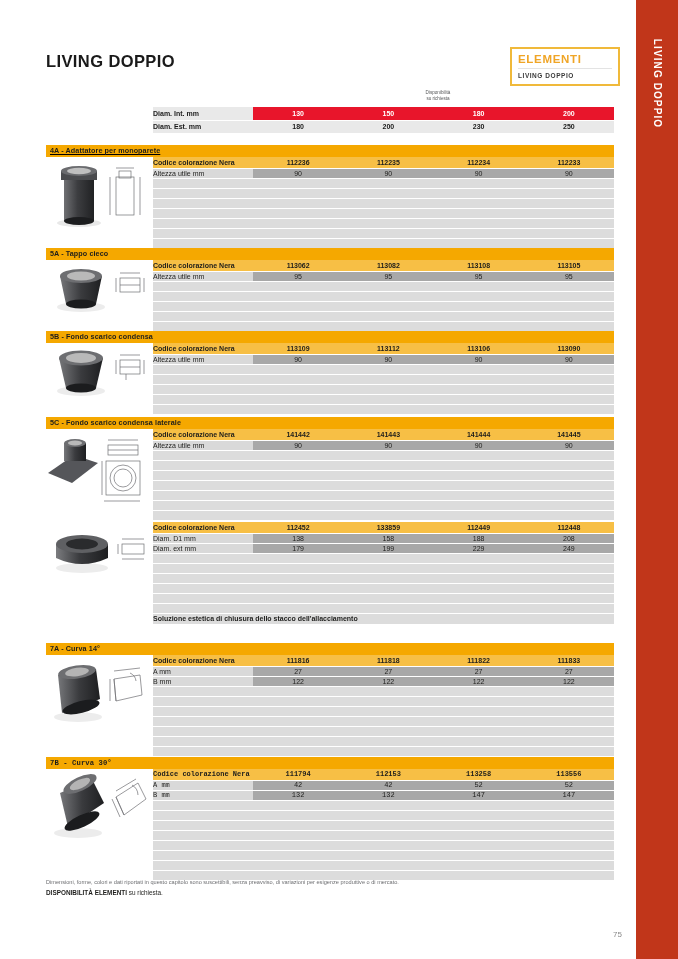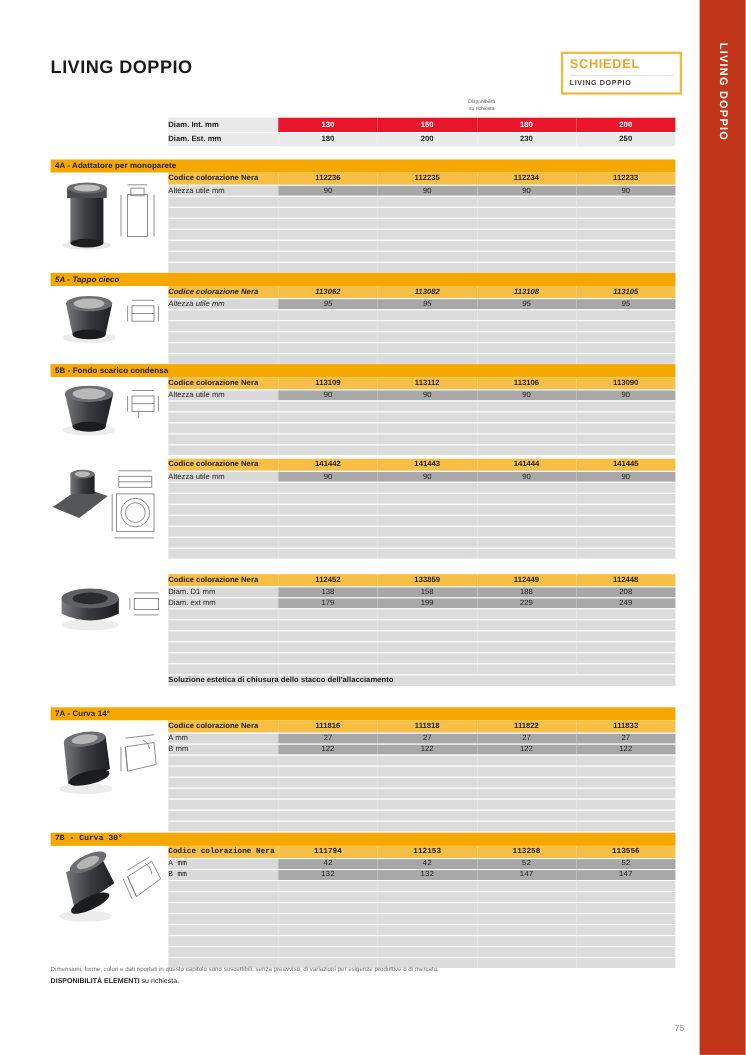--- a/index.html
+++ b/index.html
@@ -233,21 +233,21 @@
 
 <div class="page">
 
   <div class="side-tab">
     <div class="side-tab-label">LIVING DOPPIO</div>
   </div>
 
   <div class="page-title">LIVING DOPPIO</div>
 
   <div class="logo-box">
-    <div class="logo-brand">SCHIEDEL</div>
+    <div class="logo-brand">ELEMENTI</div>
     <div class="logo-rule"></div>
     <div class="logo-sub">LIVING DOPPIO</div>
   </div>
 
   <div class="avail-note">
     <div>Disponibilità</div>
     <div>su richiesta</div>
   </div>
 
   <table class="tbl spec-table">
@@ -270,21 +270,21 @@
           <td class="lbl-cell">Diam. Est. mm</td>
           <td class="val-grey">180</td>
           <td class="val-grey">200</td>
           <td class="val-grey">230</td>
           <td class="val-grey">250</td>
         </tr>
       </tbody>
   </table>
 
   <div id="sections-host">
-      <div class="block" style="top: 145px;">
+      <div class="block" style="top: 145px; text-decoration: underline;">
         <div class="block-header">4A - Adattatore per monoparete</div>
         <div class="block-body" style="height: 102px;">
           <div class="thumb-pane" style="height: 102px;">
             <div class="thumb">
     <svg width="107" height="80" viewBox="0 0 107 80">
       <defs>
                   <linearGradient id="g1" x1="0" y1="0" x2="1" y2="0">
         <stop offset="0" stop-color="#6f7073"></stop>
                     <stop offset=".45" stop-color="#3c3d40"></stop>
                     <stop offset="1" stop-color="#202123"></stop>
@@ -384,21 +384,21 @@
                   <td class="r-empty-val"></td>
                   <td class="r-empty-val"></td>
                   <td class="r-empty-val"></td>
                   <td class="r-empty-val"></td>
                 </tr>
               </tbody>
             </table>
           </div>
         </div>
       </div>
-      <div class="block" style="top: 248px; font-style: italic;">
+      <div class="block" style="top: 248px;">
         <div class="block-header">5A - Tappo cieco</div>
         <div class="block-body" style="height: 72px;">
           <div class="thumb-pane" style="height: 72px;">
             <div class="thumb">
     <svg width="107" height="60" viewBox="0 0 107 60">
       <defs>
                   <linearGradient id="g2" x1="0" y1="0" x2="1" y2="0">
         <stop offset="0" stop-color="#76777a"></stop>
                     <stop offset=".5" stop-color="#3a3b3e"></stop>
                     <stop offset="1" stop-color="#1e1f21"></stop>
@@ -570,20 +570,21 @@
                   <td class="r-empty-val"></td>
                   <td class="r-empty-val"></td>
                   <td class="r-empty-val"></td>
                 </tr>
               </tbody>
             </table>
           </div>
         </div>
       </div>
       <div class="block" style="top: 417px;">
+        <div class="block-header">5C - Fondo scarico condensa laterale</div>
         <div class="block-body" style="height: 92px;">
           <div class="thumb-pane" style="height: 92px;">
             <div class="thumb">
     <svg width="107" height="90" viewBox="0 0 107 90">
       <defs>
                   <linearGradient id="g4" x1="0" y1="0" x2="1" y2="0">
         <stop offset="0" stop-color="#76777a"></stop>
                     <stop offset=".5" stop-color="#3a3b3e"></stop>
                     <stop offset="1" stop-color="#1e1f21"></stop>
       </linearGradient>

